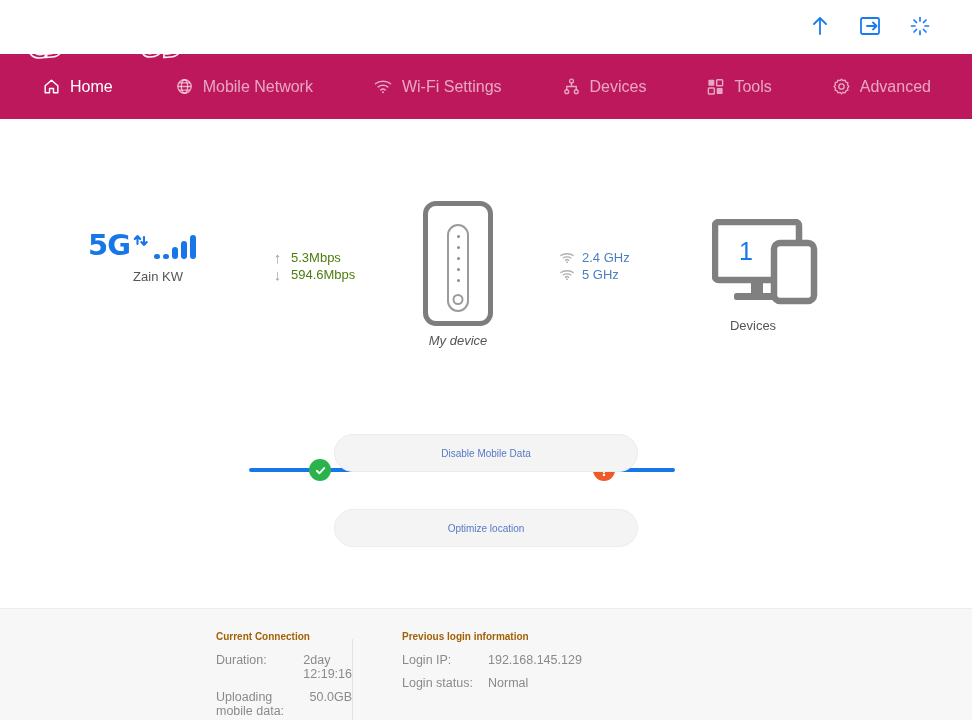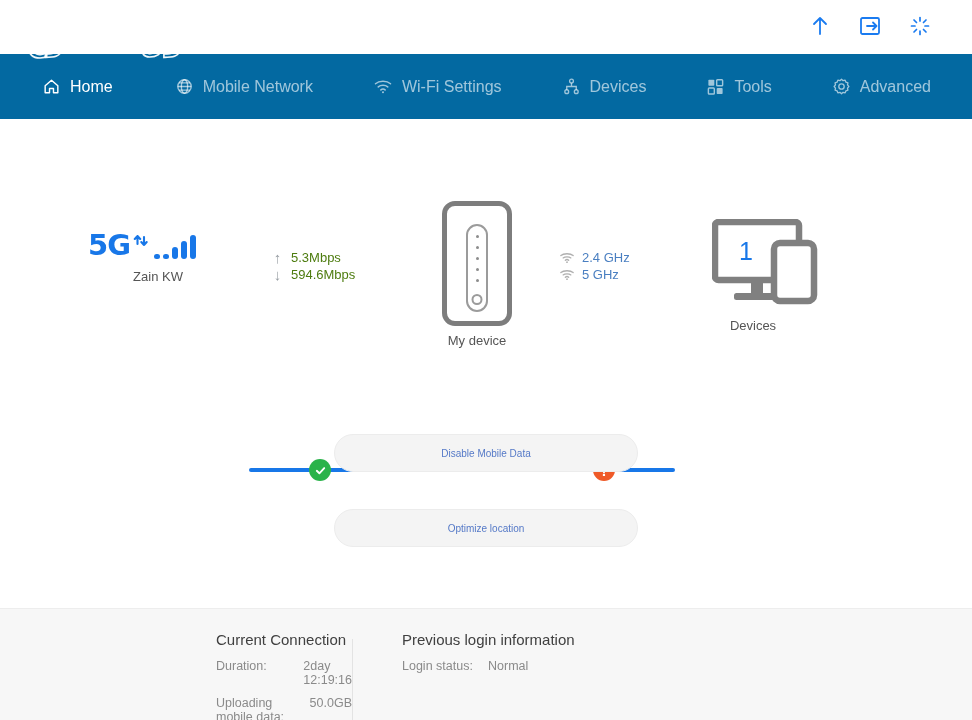--- a/index.html
+++ b/index.html
@@ -27,21 +27,21 @@
   }
   .topicons {
     position: absolute; right: 40px; top: 14px;
     display: flex; align-items: center; gap: 26px;
   }
   .topicon { width: 24px; height: 24px; cursor: pointer; }
 
   
   .navbar {
     height: 65px;
-    background: #0369a1;
+    background: #be185d;
     display: flex;
     align-items: center;
     padding-left: 42px;
     gap: 0;
   }
   .navitem {
     display: flex; align-items: center; gap: 9px;
     color: rgba(255,255,255,0.62);
     font-size: 16px;
     cursor: pointer;
@@ -102,21 +102,21 @@
   .link {
     position: absolute; height: 4px; border-radius: 2px;
   }
   .link-badge {
     position: absolute; width: 22px; height: 22px; border-radius: 50%;
     display: flex; align-items: center; justify-content: center;
     color: #fff; font-size: 14px; font-weight: 700;
   }
 
   
-  .router { left: 431px; top: -18px; width: 92px; }
+  .router { left: 412px; top: -18px; width: 92px; font-style: italic; }
   .router-body {
     width: 70px; height: 125px; margin: 0 auto;
     border: 5px solid #7d7d7d; border-radius: 13px; background: #fff;
     position: relative;
   }
   .router-pill {
     position: absolute; left: 50%; transform: translateX(-50%);
     top: 18px; width: 22px; height: 88px;
     border: 2px solid #9b9b9b; border-radius: 11px;
     display: flex; flex-direction: column; align-items: center;
@@ -152,21 +152,21 @@
     background: #f7f7f7; border-top: 1px solid #ededed;
     display: flex; padding-top: 22px;
   }
   .fcol { position: relative; }
   .fcol.left { width: 352px; padding-left: 216px; }
   .fcol.right { width: 420px; padding-left: 50px; }
   .fdivider {
     position: absolute; left: 0; top: 8px; width: 1px; height: 84px;
     background: #e3e3e3;
   }
-  .ftitle { font-size: 15px; color: #404040; margin-bottom: 11px; }
+  .ftitle { font-size: 10px; color: #a16207; margin-bottom: 11px; font-weight: bold; }
   .frow { display: flex; font-size: 12.5px; color: #8a8a8a; margin-bottom: 9px; }
   .flabel-a { width: 154px; }
   .flabel-b { width: 86px; }
   .fvalue { color: #8a8a8a; }
 </style>
 </head>
 <body>
 
 <div class="page">
 
@@ -367,19 +367,23 @@
         <span class="flabel-a">Uploading mobile data:</span>
         <span class="fvalue">50.0GB</span>
       </div>
 
     </div>
 
     <div class="fcol right">
       <div class="fdivider"></div>
       <div class="ftitle">Previous login information</div>
       <div class="frow">
+        <span class="flabel-b">Login IP:</span>
+        <span class="fvalue">192.168.145.129</span>
+      </div>
+      <div class="frow">
         <span class="flabel-b">Login status:</span>
         <span class="fvalue">Normal</span>
       </div>
     </div>
   </div>
 
 </div>
 
 </body></html>

